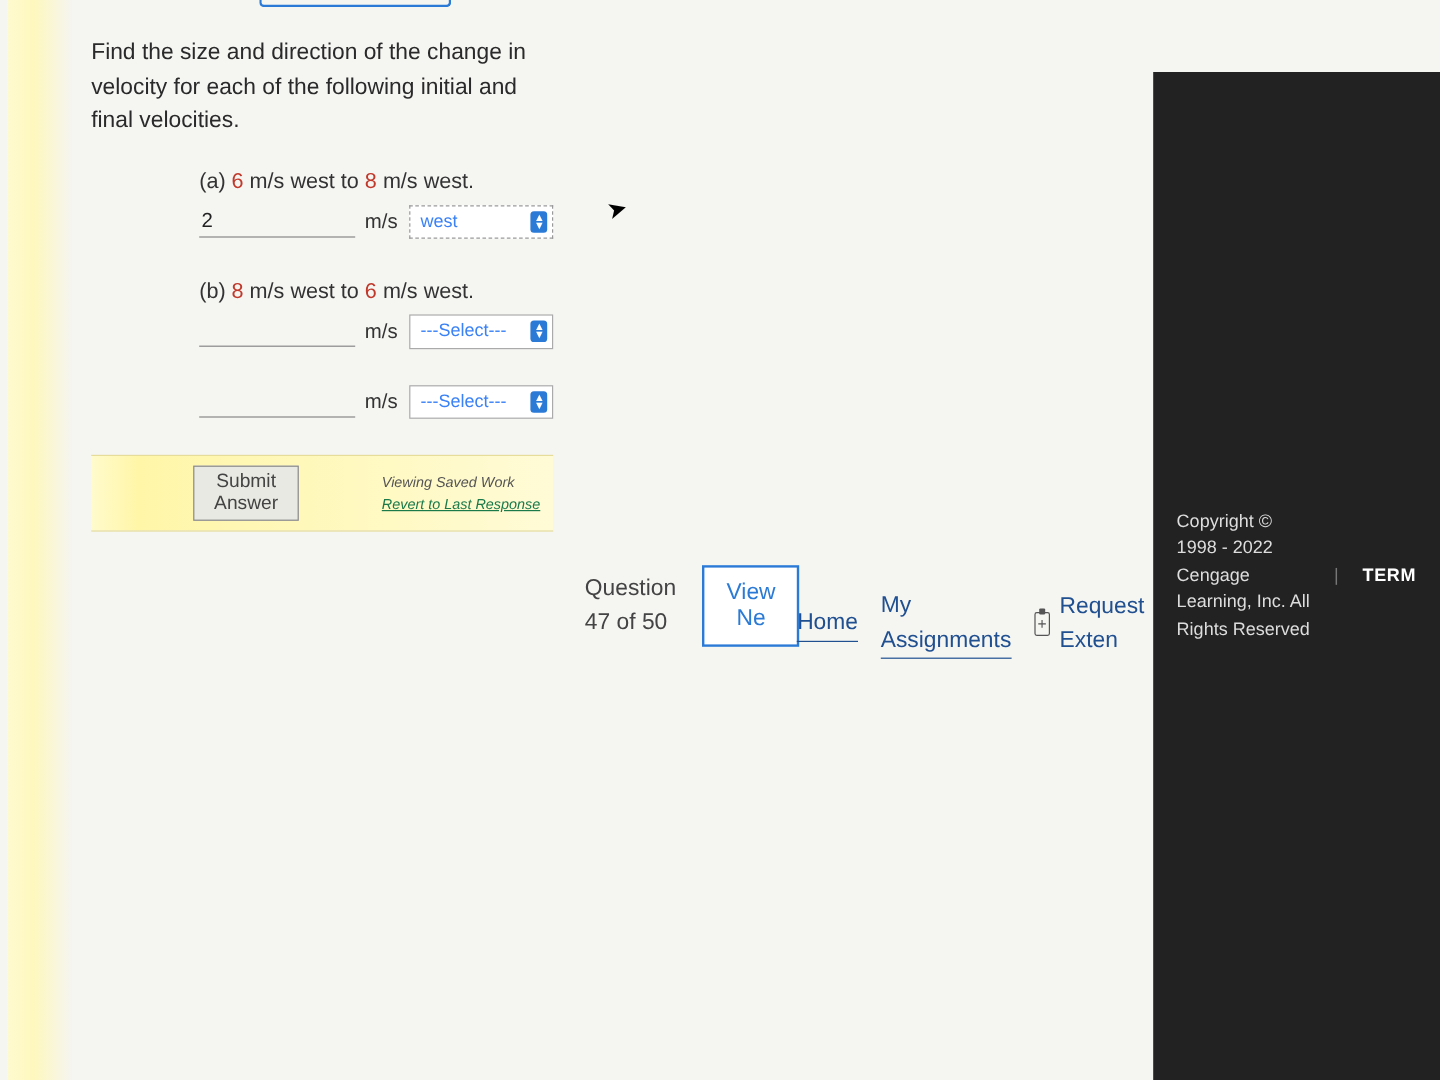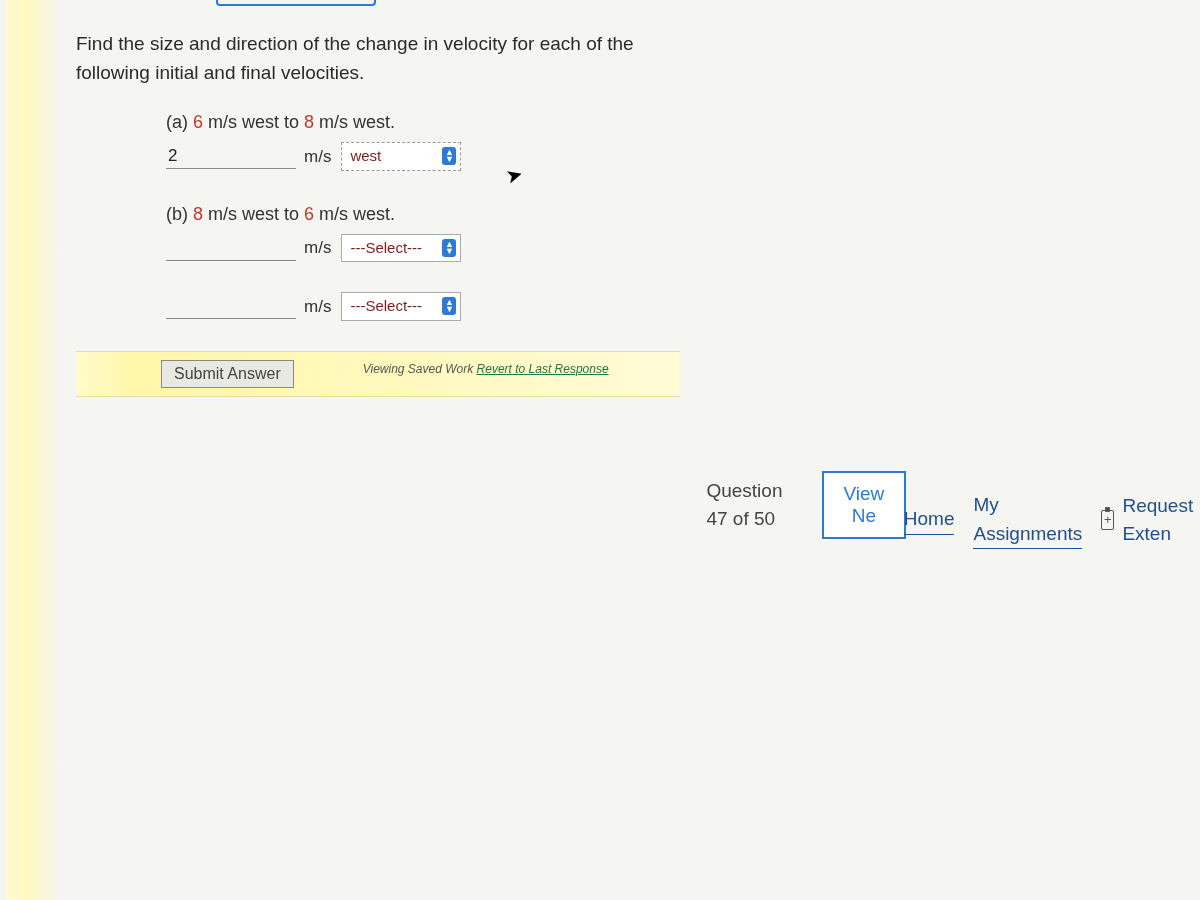--- a/index.html
+++ b/index.html
@@ -70,21 +70,21 @@
     display: inline-flex;
     align-items: center;
     border: 1px dashed #999;
     padding: 2px 4px;
     font-size: 15px;
     background: #fff;
     min-width: 120px;
     justify-content: space-between;
   }
   .select-wrap.solid { border-style: solid; border-color: #aaa; }
-  .select-text { color: #7f1d1d; padding: 0 4px; }
+  .select-text { color: #3b82f6; padding: 0 4px; }
   .stepper {
     display: inline-flex;
     flex-direction: column;
     width: 14px;
     height: 18px;
     background: #2b7bd6;
     border-radius: 3px;
     align-items: center;
     justify-content: center;
     font-size: 9px;
@@ -105,21 +105,21 @@
     z-index: 5;
   }
   .submit-bar {
     position: relative;
     margin-top: 20px;
     padding: 8px 0 8px 85px;
     background: linear-gradient(to right, #fffbcc 0%, #fff6a8 10%, #fffbd6 100%);
     border-top: 1px solid #e6dd9a;
     border-bottom: 1px solid #e6dd9a;
     display: flex;
-    align-items: flex-start;
+    align-items: center;
     gap: 30px;
   }
   .submit-btn {
     padding: 4px 12px;
     font-size: 16px;
     background: #e9e9e4;
     border: 1px solid #888;
     color: #444;
     cursor: pointer;
     font-family: inherit;
@@ -280,14 +280,19 @@
 
   <div class="links-row">
     <a>Home</a>
     <a>My Assignments</a>
     <span class="ext-wrap">
       <span class="cal-icon">+</span>
       <span>Request Exten</span>
     </span>
   </div>
 
+  <div class="footer">
+    <span>Copyright © 1998 - 2022 Cengage Learning, Inc. All Rights Reserved</span>
+    <span class="divider">|</span>
+    <span class="terms">TERM</span>
+  </div>
 
 </div>
 
 </body></html>

